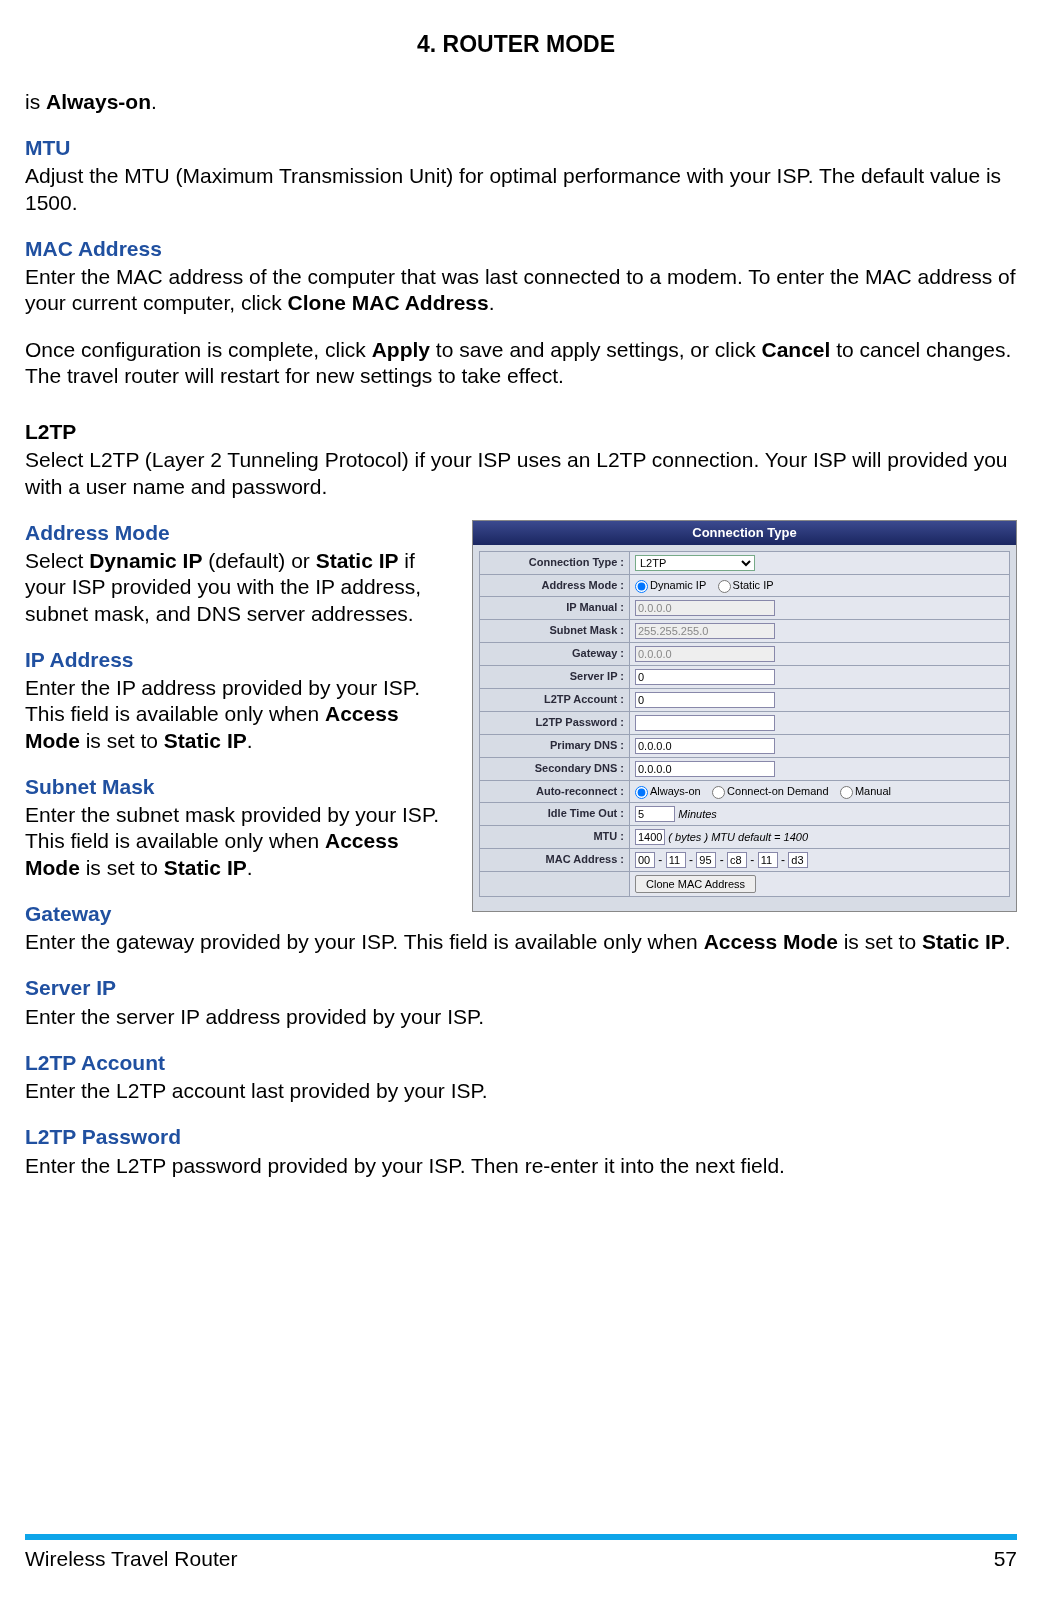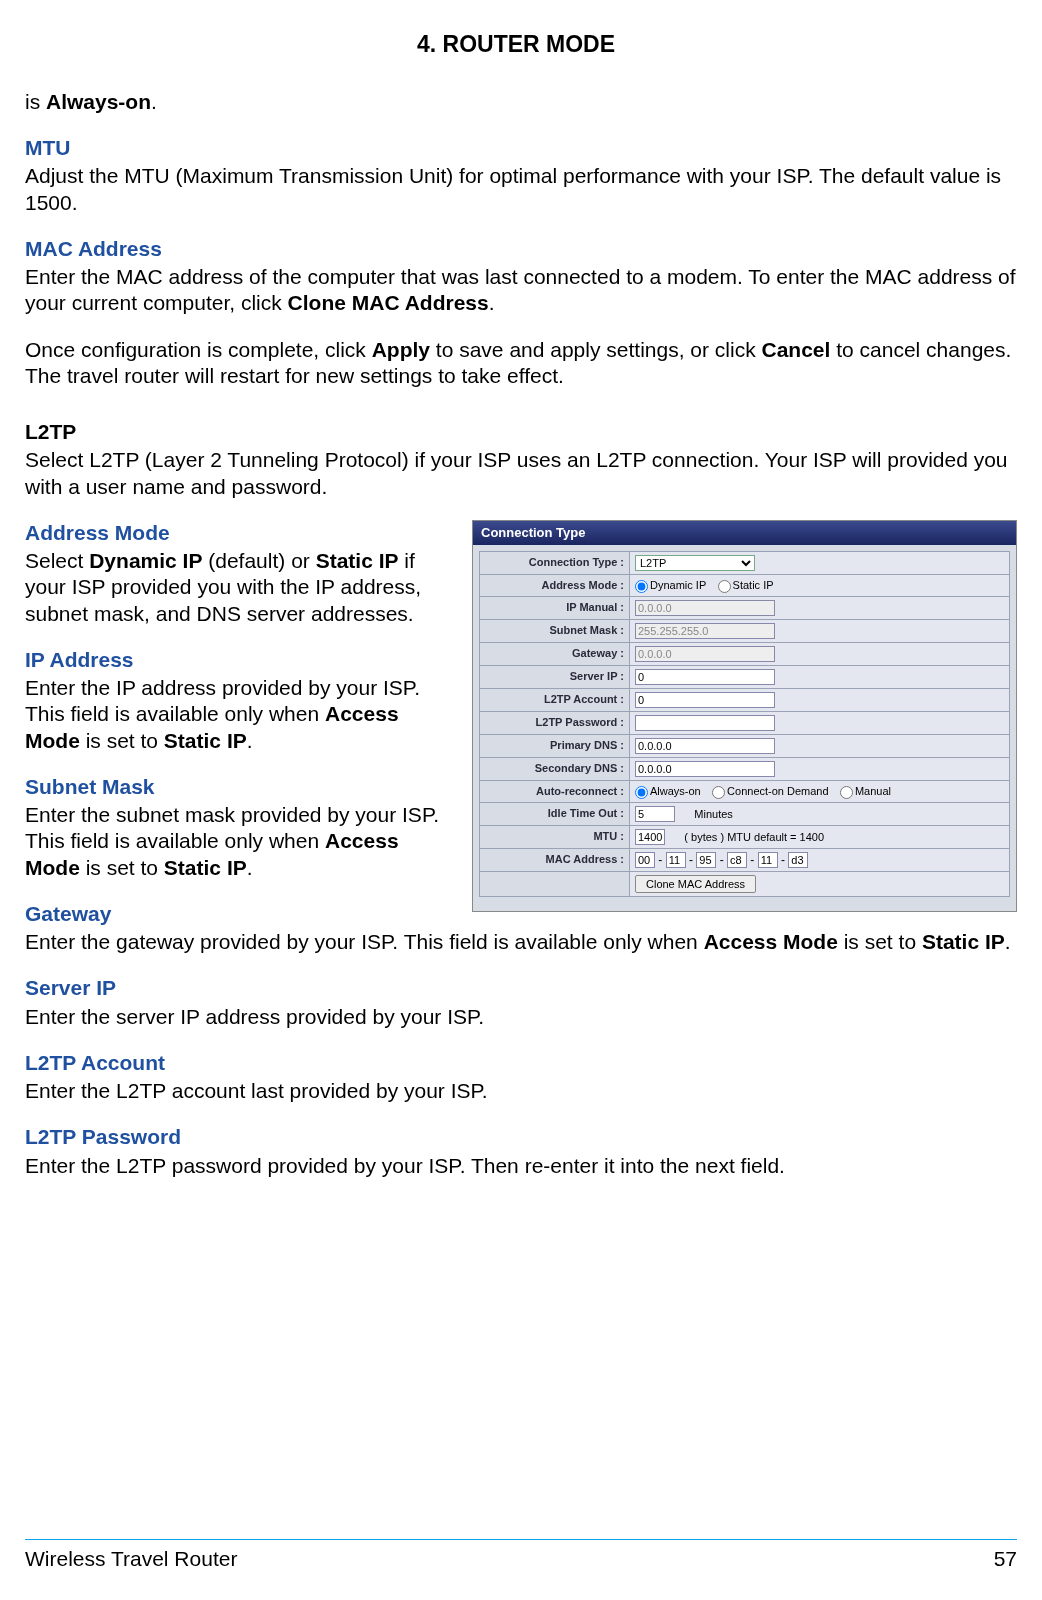--- a/index.html
+++ b/index.html
@@ -33,20 +33,21 @@
     border: 1px solid #888;
     font-family: Tahoma, Arial, sans-serif;
     font-size: 12px;
   }
   .fig-title {
     background: linear-gradient(#3b4a8f, #1a2660);
     color: #fff;
     font-weight: bold;
     padding: 4px 8px;
     font-size: 13px;
+    text-align: center;
   }
   .fig-body { background: #d7dce5; padding: 6px 6px 14px 6px; }
   table.form { border-collapse: collapse; width: 100%; }
   table.form td { border: 1px solid #9aa2b5; padding: 3px 5px; }
   table.form td.lbl {
     width: 150px;
     text-align: right;
     font-weight: bold;
     color: #2a2a3a;
     background: #d7dce5;
@@ -61,25 +62,25 @@
   .tin.dis { background: #eee; color:#888;}
   .radio-row label { font-size: 11px; margin-right: 8px; }
   .radio-row input { vertical-align: middle; margin-right: 2px; }
   .btn {
     font-size: 11px;
     padding: 2px 10px;
     border: 1px solid #888;
     background: #eee;
     border-radius: 2px;
   }
-  .note { font-size: 11px; margin-left: 16px;}
+  .note { font-size: 11px; margin-left: 0; font-style: italic;}
   .footer {
     position: absolute;
     left: 25px; right: 25px; bottom: 28px;
-    border-top: 1px solid #0ea5e9;
+    border-top: 6px solid #0ea5e9;
     padding-top: 6px;
     font-size: 21px;
     display: flex;
     justify-content: space-between;
   }
 </style>
 </head>
 <body>
 
 <div class="chapter-title">4.  ROUTER MODE</div>

